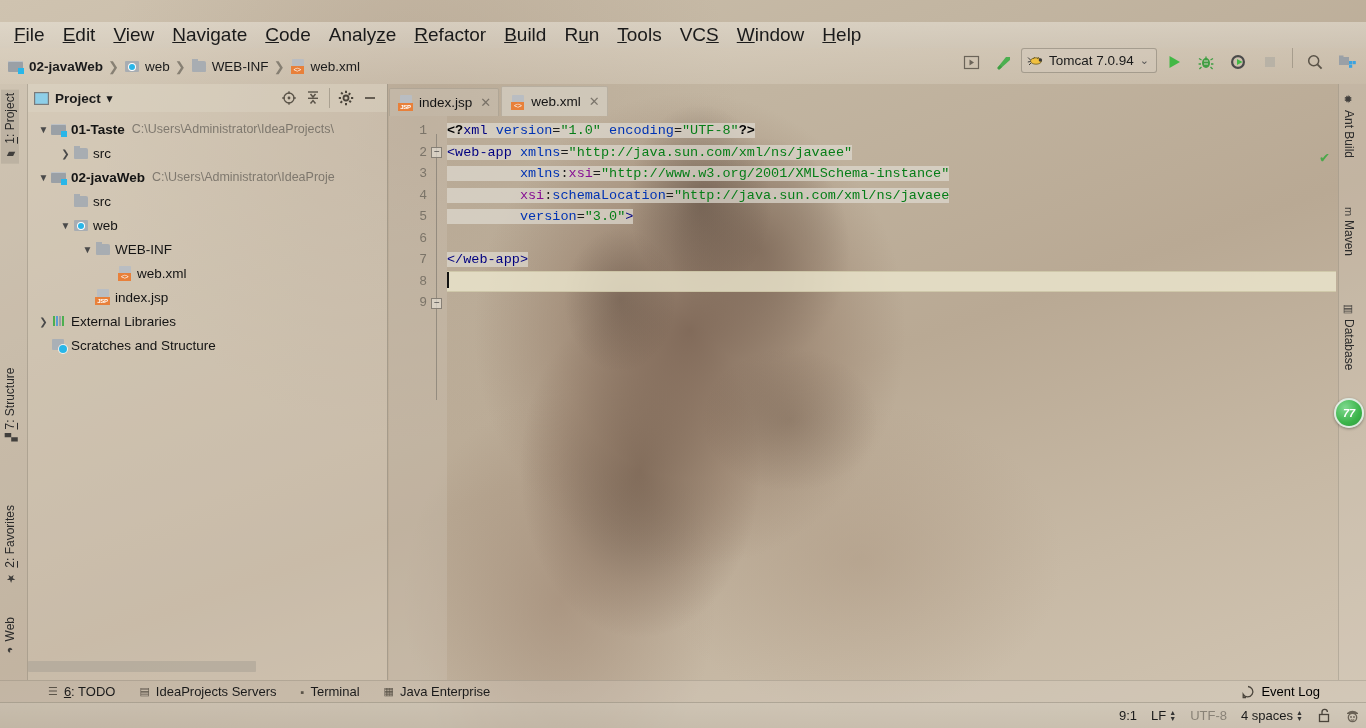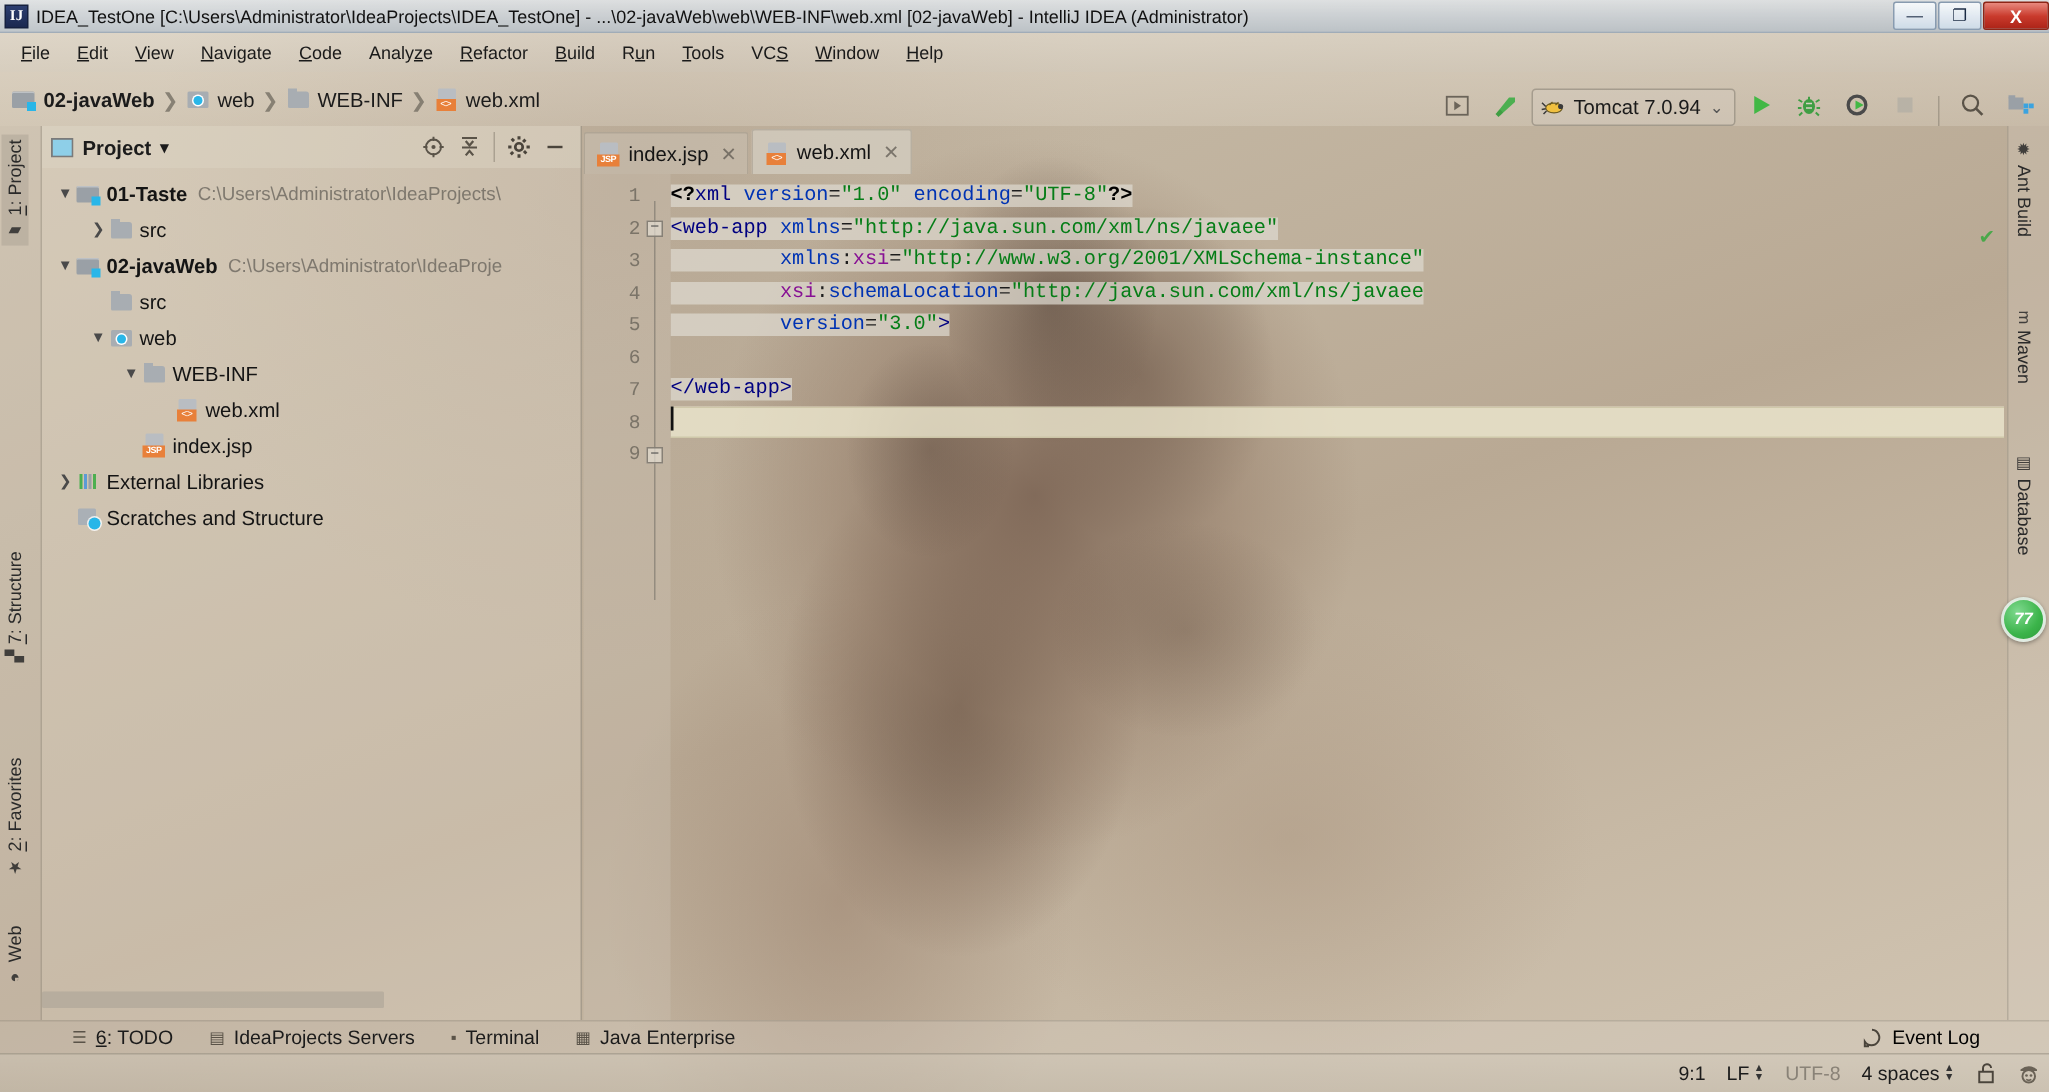--- a/index.html
+++ b/index.html
@@ -68,37 +68,37 @@
     border-color: #8d2516; color: #fff; font-weight: bold; font-size: 12px;
   }
 
   
   .menubar {
     position: absolute; top: 22px; left: 0; width: 1366px; height: 26px;
     display: flex; align-items: center; padding-left: 5px;
     background: linear-gradient(180deg, rgba(236,231,221,.52), rgba(226,220,209,.46));
   }
   .menu-item {
-    font-size: 12px; color: #1a1a1a; padding: 2px 9px; white-space: nowrap;
+    font-size: 19px; color: #1a1a1a; padding: 2px 9px; white-space: nowrap;
   }
   .menu-item u { text-decoration: underline; }
 
   
   .navrow {
     position: absolute; top: 48px; left: 0; width: 1366px; height: 36px;
     display: flex; align-items: center;
     background: linear-gradient(180deg, rgba(233,225,212,.40), rgba(223,214,199,.34));
   }
   .crumbs { display: flex; align-items: center; padding-left: 8px; }
   .crumb { display: flex; align-items: center; font-size: 13.5px; color: #1b1b1b; }
   .crumb.bold { font-weight: bold; }
   .crumb-sep { color: #8d8madd; color: rgba(110,104,94,.75); margin: 0 5px; font-size: 13px; }
   .toolbar-right {
     position: absolute; right: 4px; top: 0; height: 36px;
-    display: flex; align-items: flex-end; gap: 2px;
+    display: flex; align-items: flex-start; gap: 2px;
   }
   .tb-btn {
     width: 30px; height: 28px; display: flex; align-items: center; justify-content: center;
   }
   .runconfig {
     display: flex; align-items: center; gap: 6px;
     height: 25px; padding: 0 7px 0 5px;
     border: 1px solid rgba(130,122,110,.55); border-radius: 3px;
     background: rgba(214,207,194,.35);
     font-size: 13.5px; color: #1a1a1a; white-space: nowrap;
@@ -310,29 +310,20 @@
     box-shadow: 0 1px 3px rgba(0,0,0,.35);
     font-style: italic;
   }
 </style>
 </head>
 <body>
 
 <div id="app">
   <div id="backdrop"></div>
 
-  <div class="titlebar">
-    <div class="title-ico">IJ</div>
-    <div class="title-text">IDEA_TestOne [C:\Users\Administrator\IdeaProjects\IDEA_TestOne] - ...\02-javaWeb\web\WEB-INF\web.xml [02-javaWeb] - IntelliJ IDEA (Administrator)</div>
-    <div class="win-btns">
-      <div class="wb">—</div>
-      <div class="wb">❐</div>
-      <div class="wb close">X</div>
-    </div>
-  </div>
 
   <div class="menubar" id="menubar">
       <div class="menu-item"><u>F</u>ile</div>
       <div class="menu-item"><u>E</u>dit</div>
       <div class="menu-item"><u>V</u>iew</div>
       <div class="menu-item"><u>N</u>avigate</div>
       <div class="menu-item"><u>C</u>ode</div>
       <div class="menu-item">Analy<u>z</u>e</div>
       <div class="menu-item"><u>R</u>efactor</div>
       <div class="menu-item"><u>B</u>uild</div>

